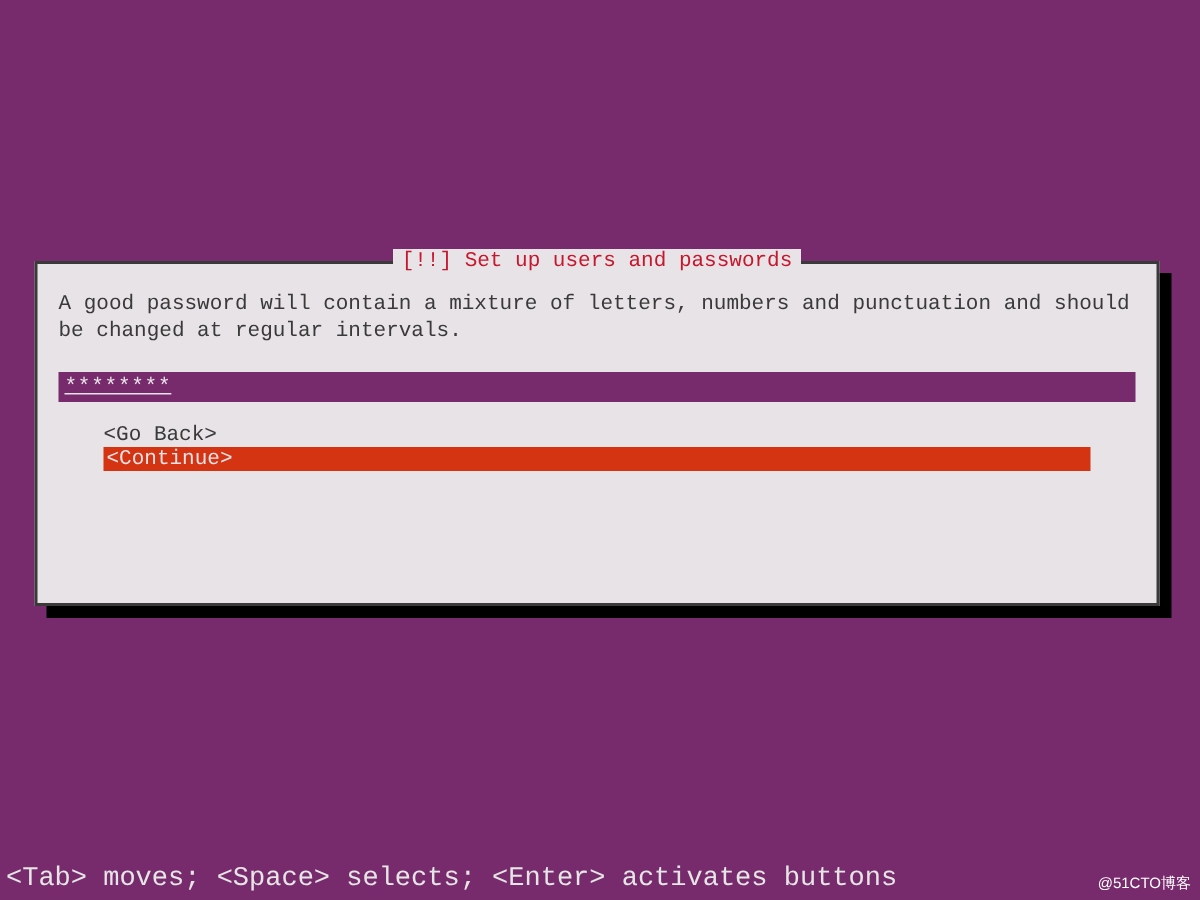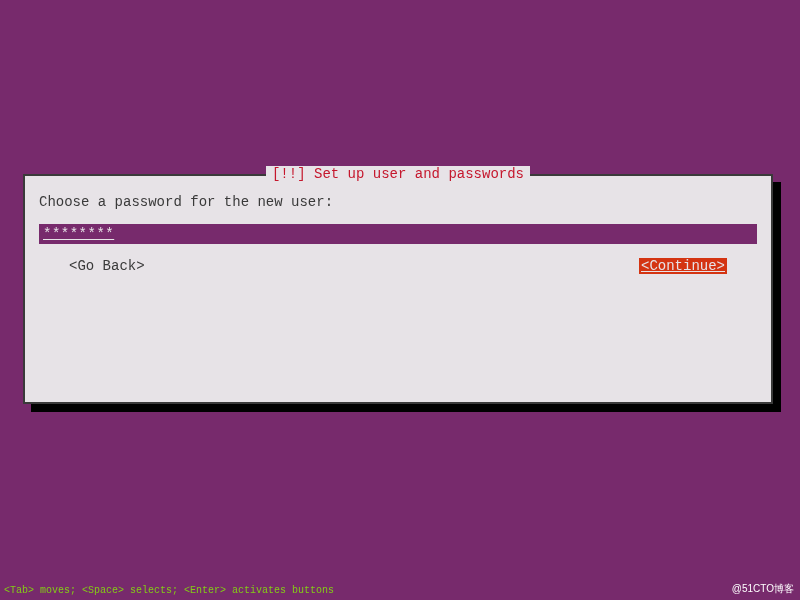--- a/index.html
+++ b/index.html
@@ -75,59 +75,59 @@
       display: inline-block;
       background: #772a6c;
       color: #e7e3e7;
       padding: 1px 4px;
       margin-bottom: 24px;
     }
     .button-row {
       display: flex;
       justify-content: space-between;
       padding: 0 30px;
+      flex-direction: column;
     }
     .go-back-btn {
       color: #3a3a3a;
       cursor: pointer;
     }
     .continue-btn {
       background: #d43412;
       color: #e7e3e7;
       padding: 0 2px;
       cursor: pointer;
-      text-decoration: underline;
     }
     .status-bar {
       position: absolute;
       bottom: 4px;
       left: 4px;
-      color: #84cc16;
-      font-size: 10px;
+      color: #e5e5e5;
+      font-size: 18px;
     }
     .watermark {
       position: absolute;
       bottom: 4px;
       right: 6px;
       color: #ffffff;
       font-family: Arial, sans-serif;
       font-size: 10px;
     }
   </style>
 </head>
 <body>
 
 <div class="dialog-shadow"></div>
 
 <div class="dialog">
   <div class="dialog-title-wrapper">
-    <span class="dialog-title">[!!] Set up user and passwords</span>
+    <span class="dialog-title">[!!] Set up users and passwords</span>
   </div>
   <div class="dialog-content">
-    <div class="prompt-text">Choose a password for the new user:</div>
+    <div class="help-text">A good password will contain a mixture of letters, numbers and punctuation and should be changed at regular intervals.</div>
     <div class="password-input">********</div>
     <div class="button-row">
       <span class="go-back-btn">&lt;Go Back&gt;</span>
       <span class="continue-btn">&lt;Continue&gt;</span>
     </div>
   </div>
 </div>
 
 <div class="status-bar">&lt;Tab&gt; moves; &lt;Space&gt; selects; &lt;Enter&gt; activates buttons</div>
 <div class="watermark">@51CTO博客</div>

